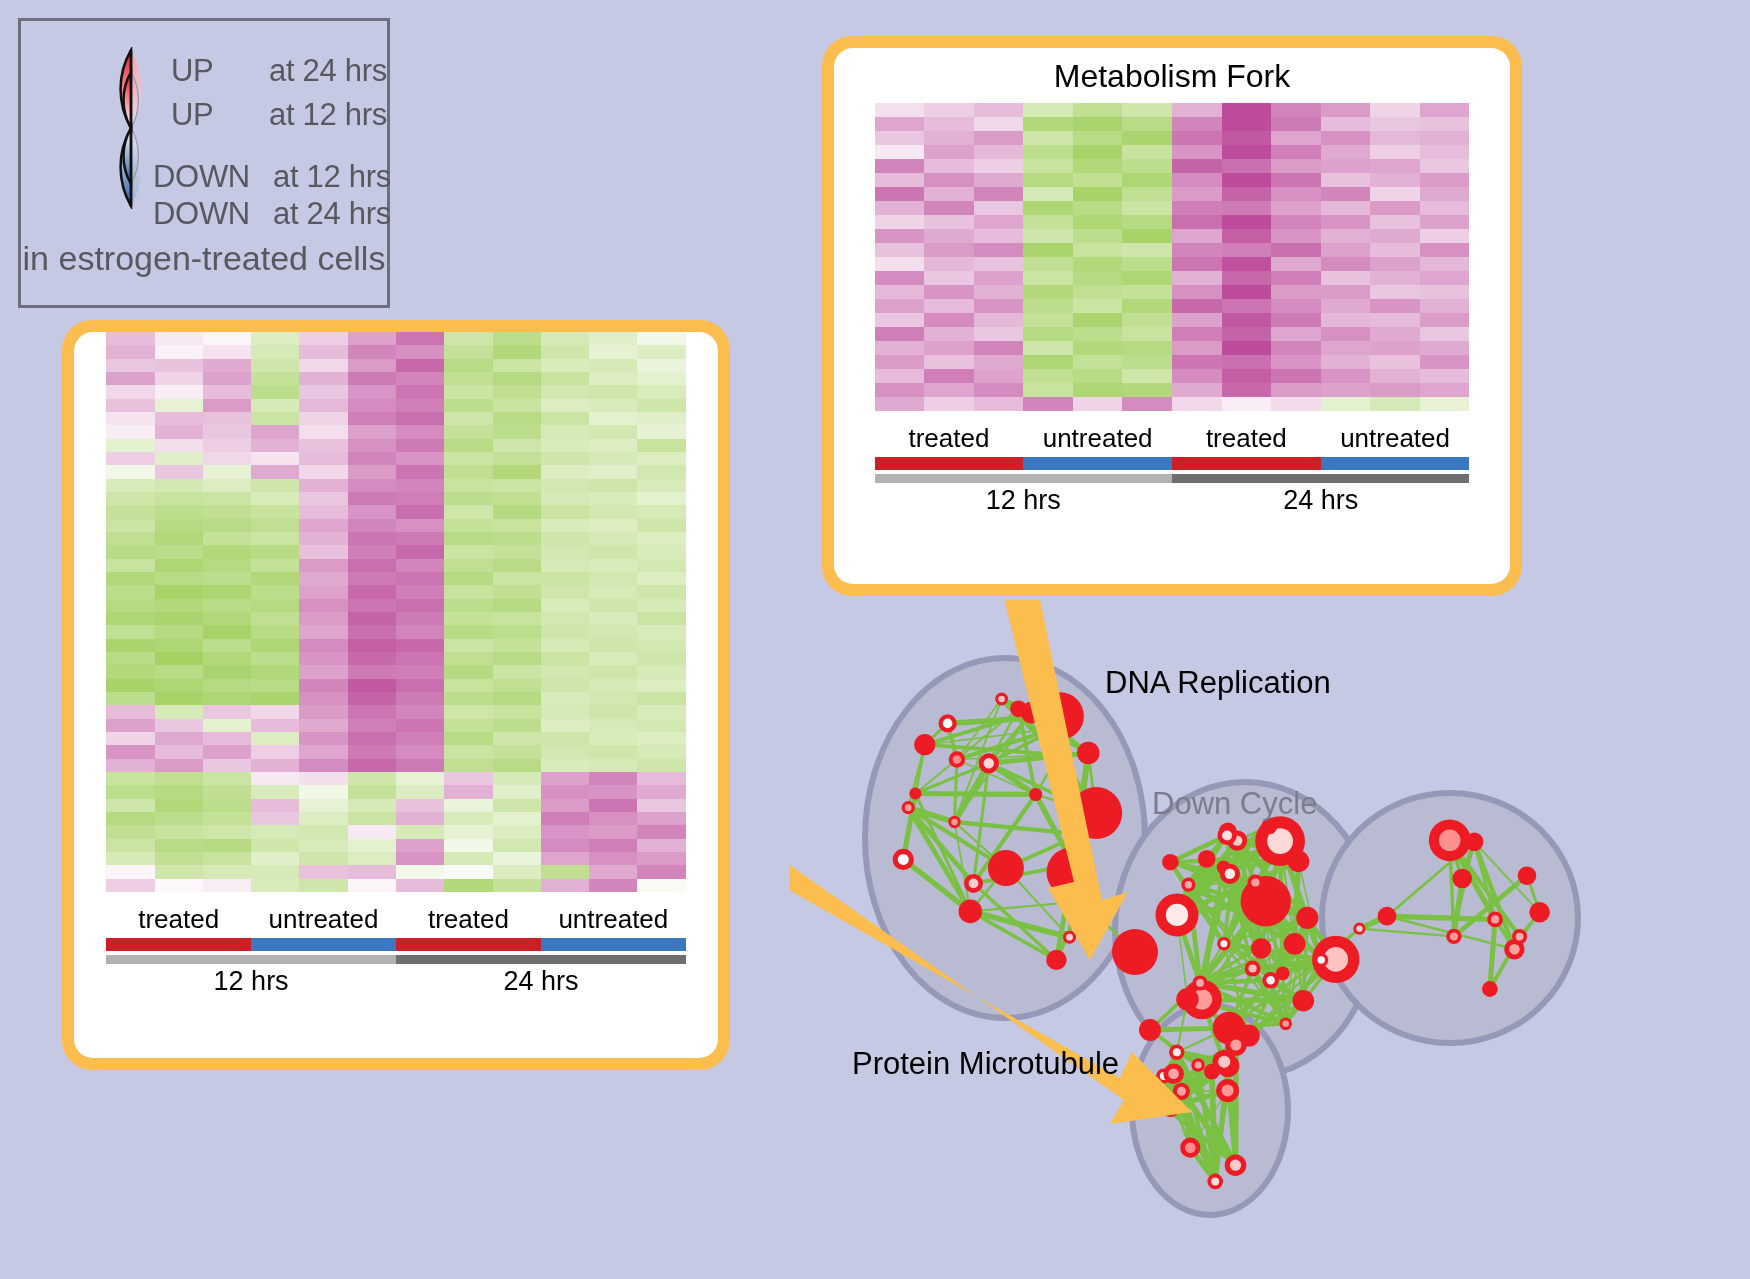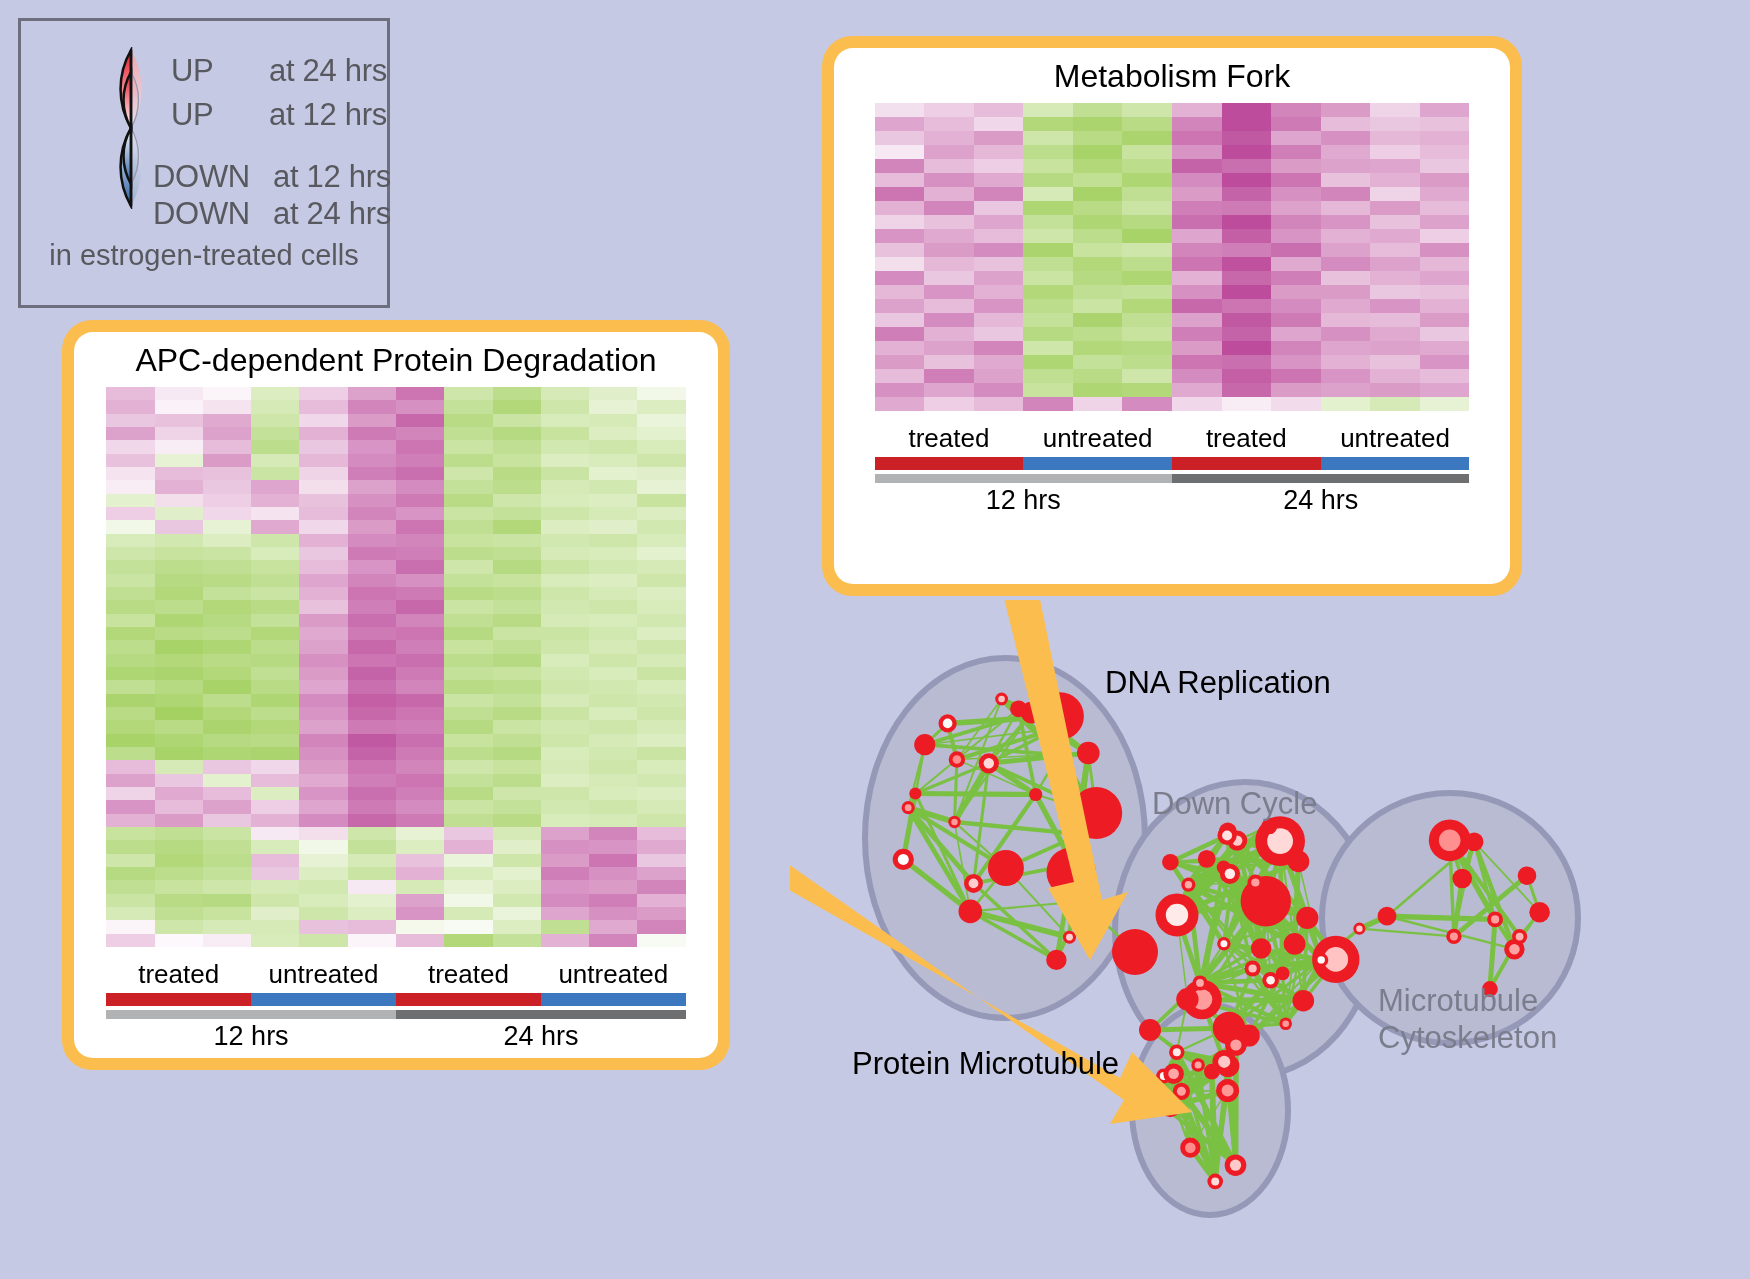--- a/index.html
+++ b/index.html
@@ -17,21 +17,21 @@
     position:absolute;left:18px;top:18px;width:372px;height:290px;
     background:#c6c9e3;border:3px solid #6d6f7e;box-sizing:border-box;
   }
   #wheel-wrap{position:absolute;left:30px;top:26px;width:160px;height:162px;}
   #wheel-wrap svg{display:block;}
   .wheel-txt{
     position:absolute;color:#58595f;font-size:31px;letter-spacing:-.3px;
     white-space:nowrap;
   }
   .wheel-sub{
-    position:absolute;left:0;right:0;color:#58595f;font-size:29px;
+    position:absolute;left:0;right:0;color:#58595f;font-size:34px;
     text-align:center;white-space:nowrap;
   }
 
   
   #ud-legend{
     position:absolute;left:446px;top:48px;width:294px;height:186px;
     background:#fbbd4e;border-radius:22px;box-sizing:border-box;padding:9px;
   }
   #ud-inner{
     width:100%;height:100%;background:#fff;border-radius:13px;
@@ -419,21 +419,20 @@
         <div class="time-labels" id="rf-time-lbl">
             <span>12 hrs</span>
             <span>24 hrs</span>
           </div>
       </div>
     </div>
   </div>
 
   <div class="panel" id="panel-apc">
     <div class="panel-inner">
-      <div class="panel-title">APC-dependent Protein Degradation</div>
       <div style="width:90%;">
         <div class="hm" id="hm-apc" style="height: 560px; grid-template-columns: repeat(12, 1fr); grid-template-rows: repeat(42, 1fr);">
             <div style="background: rgb(230, 188, 218);"></div>
             <div style="background: rgb(247, 233, 243);"></div>
             <div style="background: rgb(251, 244, 249);"></div>
             <div style="background: rgb(220, 237, 194);"></div>
             <div style="background: rgb(237, 206, 228);"></div>
             <div style="background: rgb(220, 162, 203);"></div>
             <div style="background: rgb(204, 117, 178);"></div>
             <div style="background: rgb(206, 230, 170);"></div>
@@ -1574,21 +1573,17 @@
     <g>
       <path d="M212 -10 L248 -10 L312 300 L338 292 L300 360 L258 288 L284 282 Z" fill="#fbbd4e"></path>
     </g>
     <g>
       <path d="M-50 230 L-50 262 L330 478 L342 452 L402 512 L320 524 L334 500 Z" fill="#fbbd4e"></path>
     </g>
   </svg>
 
   <div class="net-label" id="lbl-dna">DNA Replication</div>
   <div class="net-label" id="lbl-cc">Down Cycle</div>
-  <div class="net-label" id="lbl-mt">
-    <div>Microtubule</div>
-    <div>Cytoskeleton</div>
-  </div>
   <div class="net-label" id="lbl-ub">
     <div>Protein Microtubule</div>
   </div>
 
 </div>
 
 </body></html>

